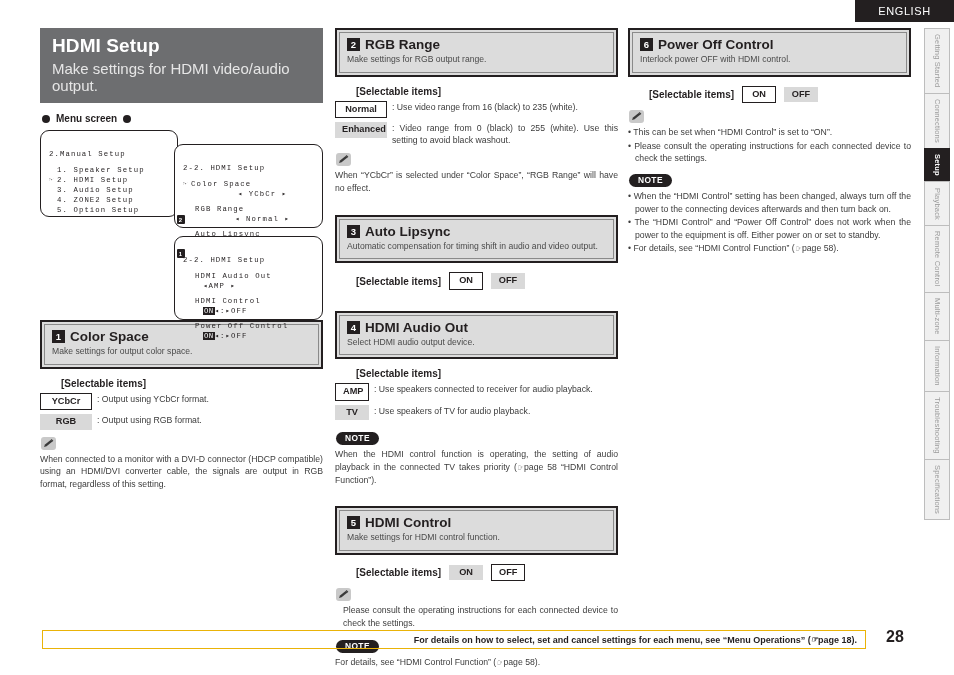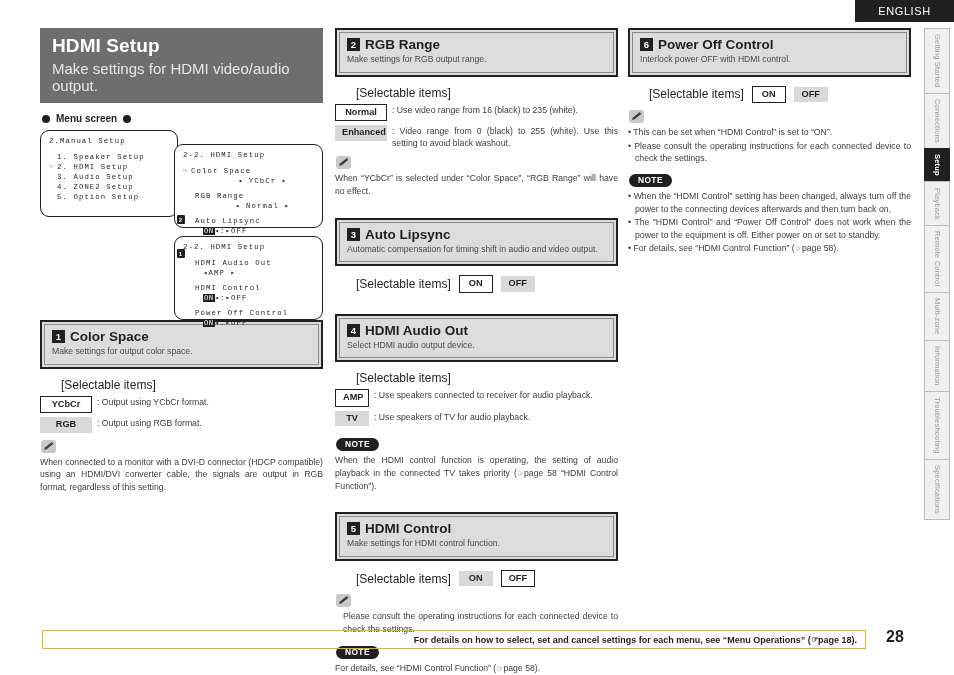--- a/index.html
+++ b/index.html
@@ -79,21 +79,21 @@
   .osd-area { position: relative; height: 190px; margin-top: 6px; }
   .osd {
     position: absolute;
     border: 1.4px solid #231f20;
     border-radius: 9px;
     background: #ffffff;
     font-family: "Liberation Mono", monospace;
     font-size: 7.3px;
     letter-spacing: 1.1px;
     color: #231f20;
-    padding: 6px 8px;
+    padding: 19px 8px;
   }
   .osd-a { left: 0px;   top: 0px;   width: 138px; height: 87px; }
   .osd-b { left: 134px; top: 14px;  width: 149px; height: 84px; }
   .osd-c { left: 134px; top: 106px; width: 149px; height: 84px; }
   .osd .title { margin-bottom: 7px; }
   .osd .row { line-height: 1.38; white-space: pre; }
   .osd .indent { padding-left: 12px; }
   .osd .indent2 { padding-left: 20px; }
   .osd .indent3 { padding-left: 28px; text-align: center; }
   .cursor { display:inline-block; width: 8px; }
@@ -130,21 +130,21 @@
     display: inline-flex; align-items: center; justify-content: center;
     flex: 0 0 auto;
   }
   .sec-desc {
     font-size: 8.6px; color: #4a4a4a;
     margin-top: 2px; line-height: 1.35;
     text-align: justify;
   }
 
   
-  .sel-label { font-size: 12px; font-weight: normal; margin: 2px 0 4px 1px; padding-left: 20px; }
+  .sel-label { font-size: 10px; font-weight: bold; margin: 2px 0 4px 1px; padding-left: 20px; }
   .sel-inline { display: flex; align-items: center; gap: 8px; margin: 2px 0 4px 1px; }
   .chip {
     background: #d9d9d9;
     font-size: 9.2px; font-weight: bold;
     padding: 2px 7px;
     text-align: center;
     min-width: 34px;
     display: inline-block;
     line-height: 1.25;
   }

